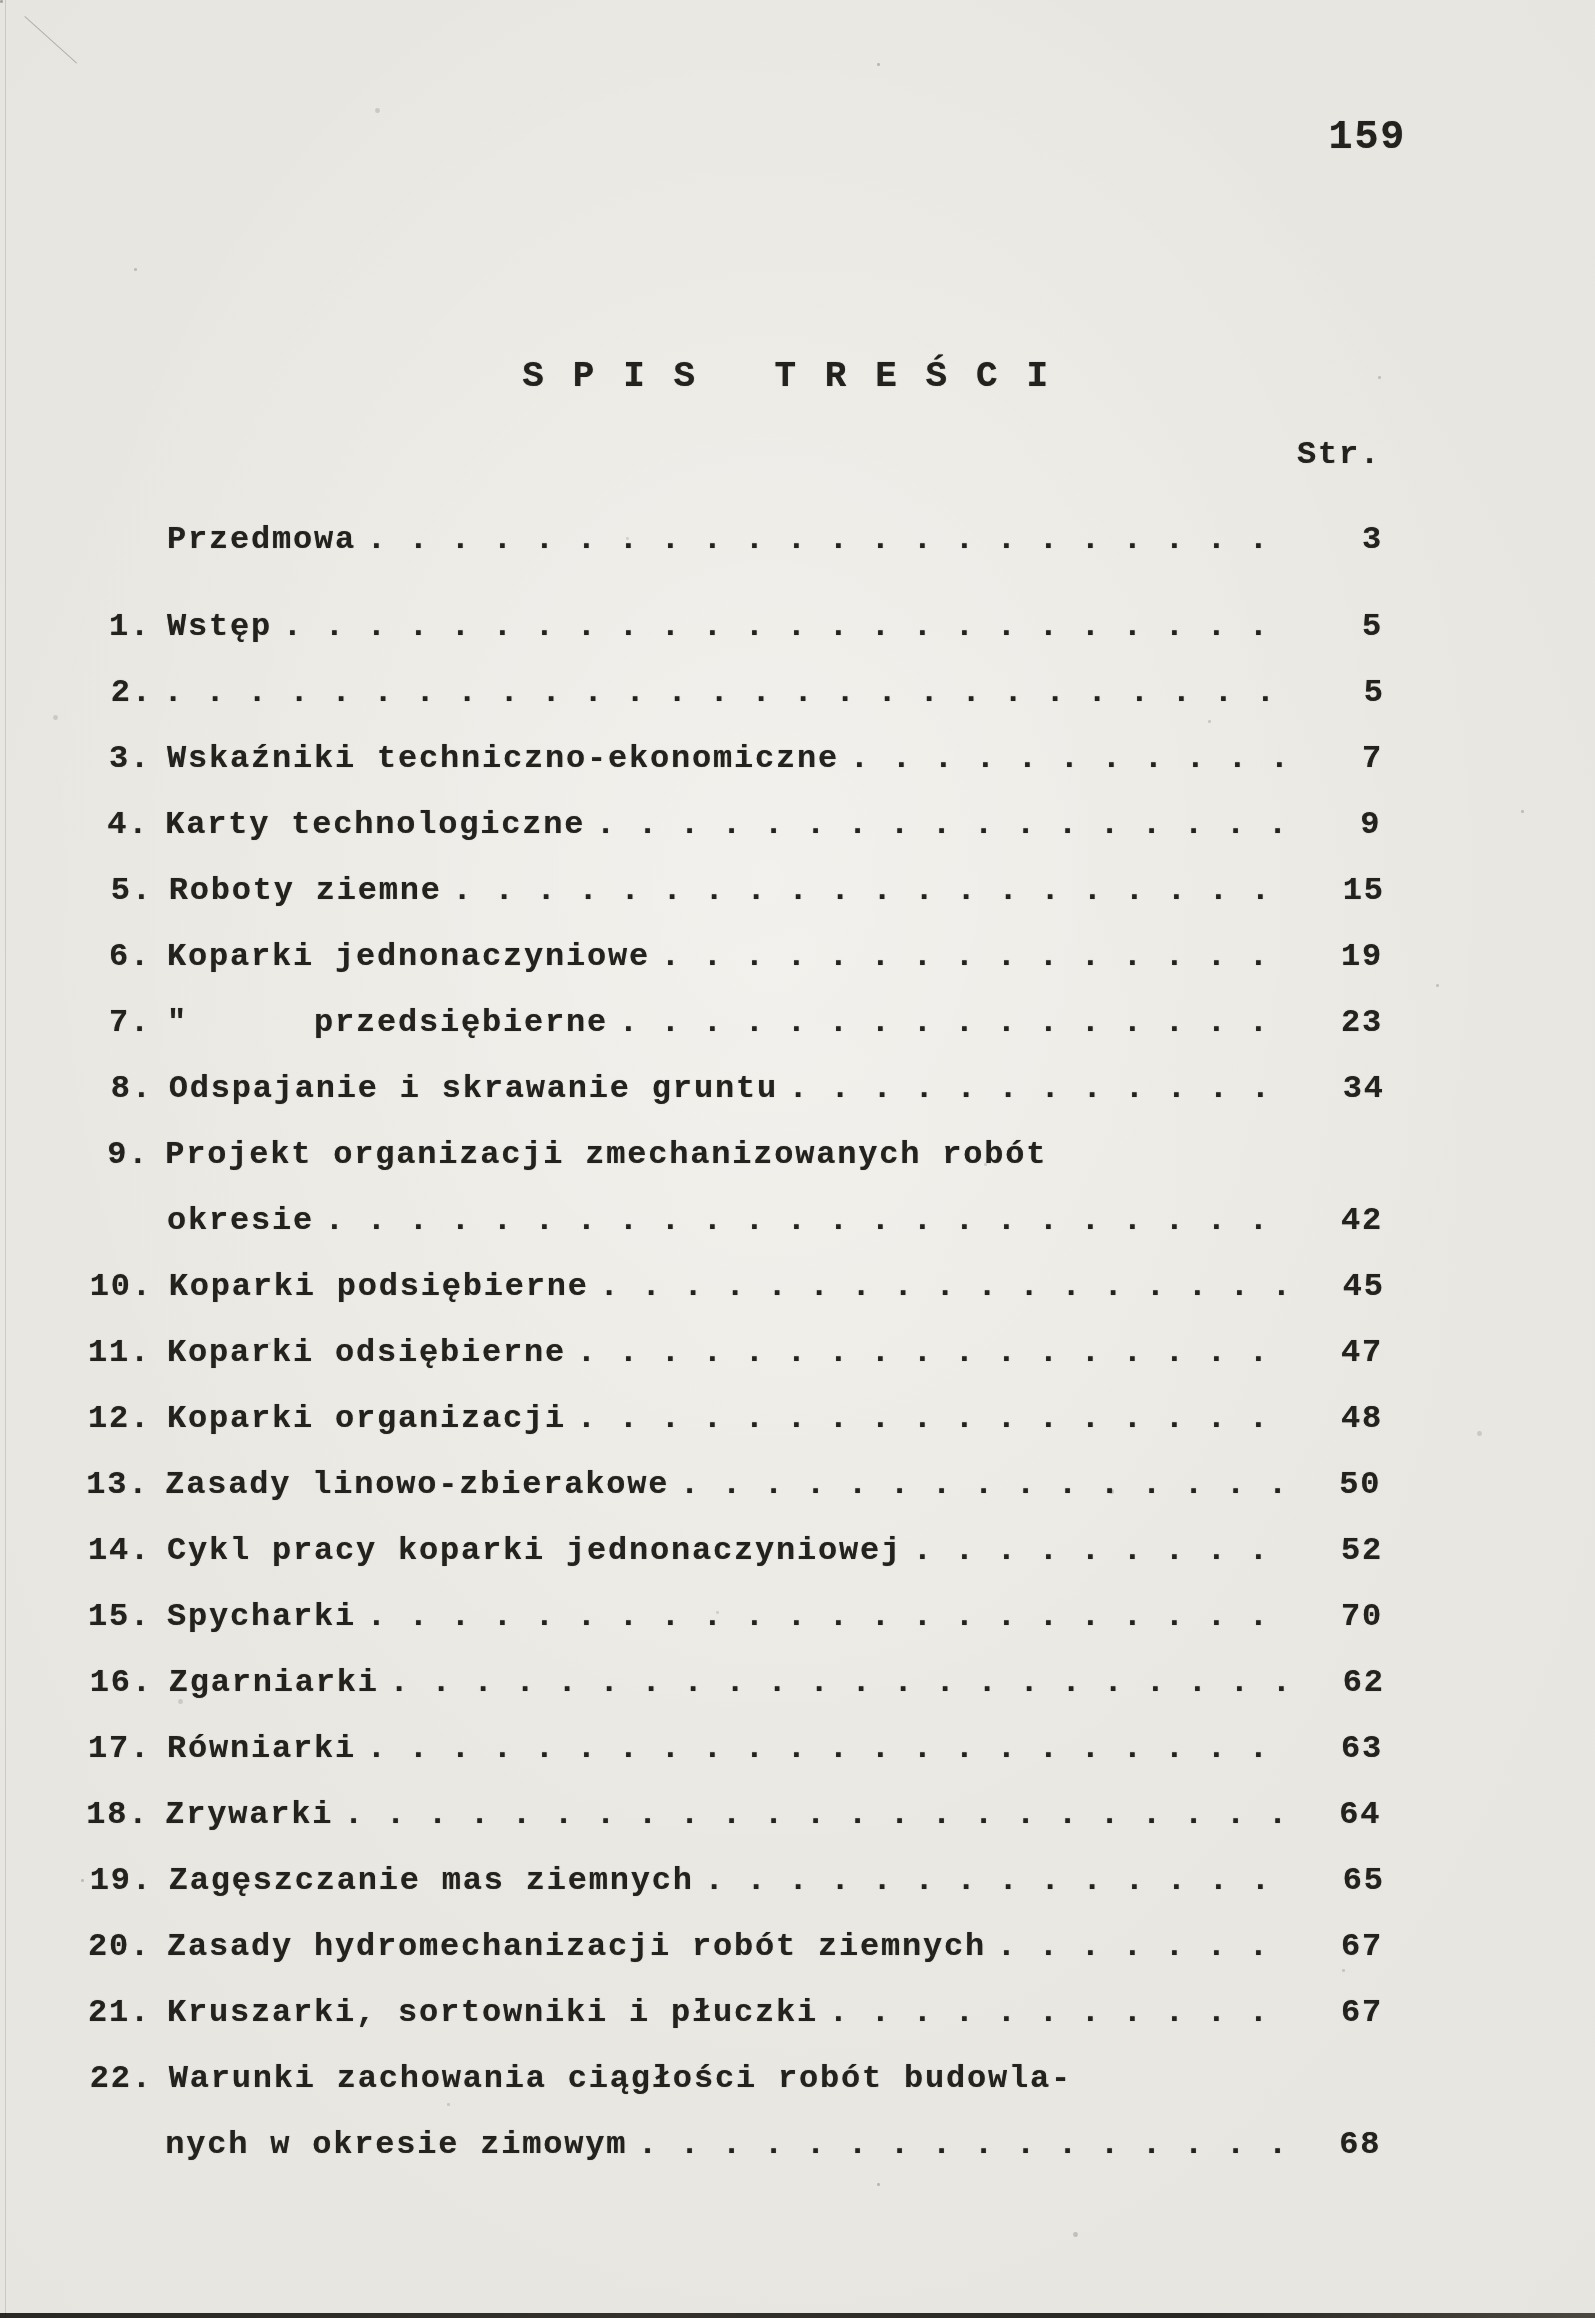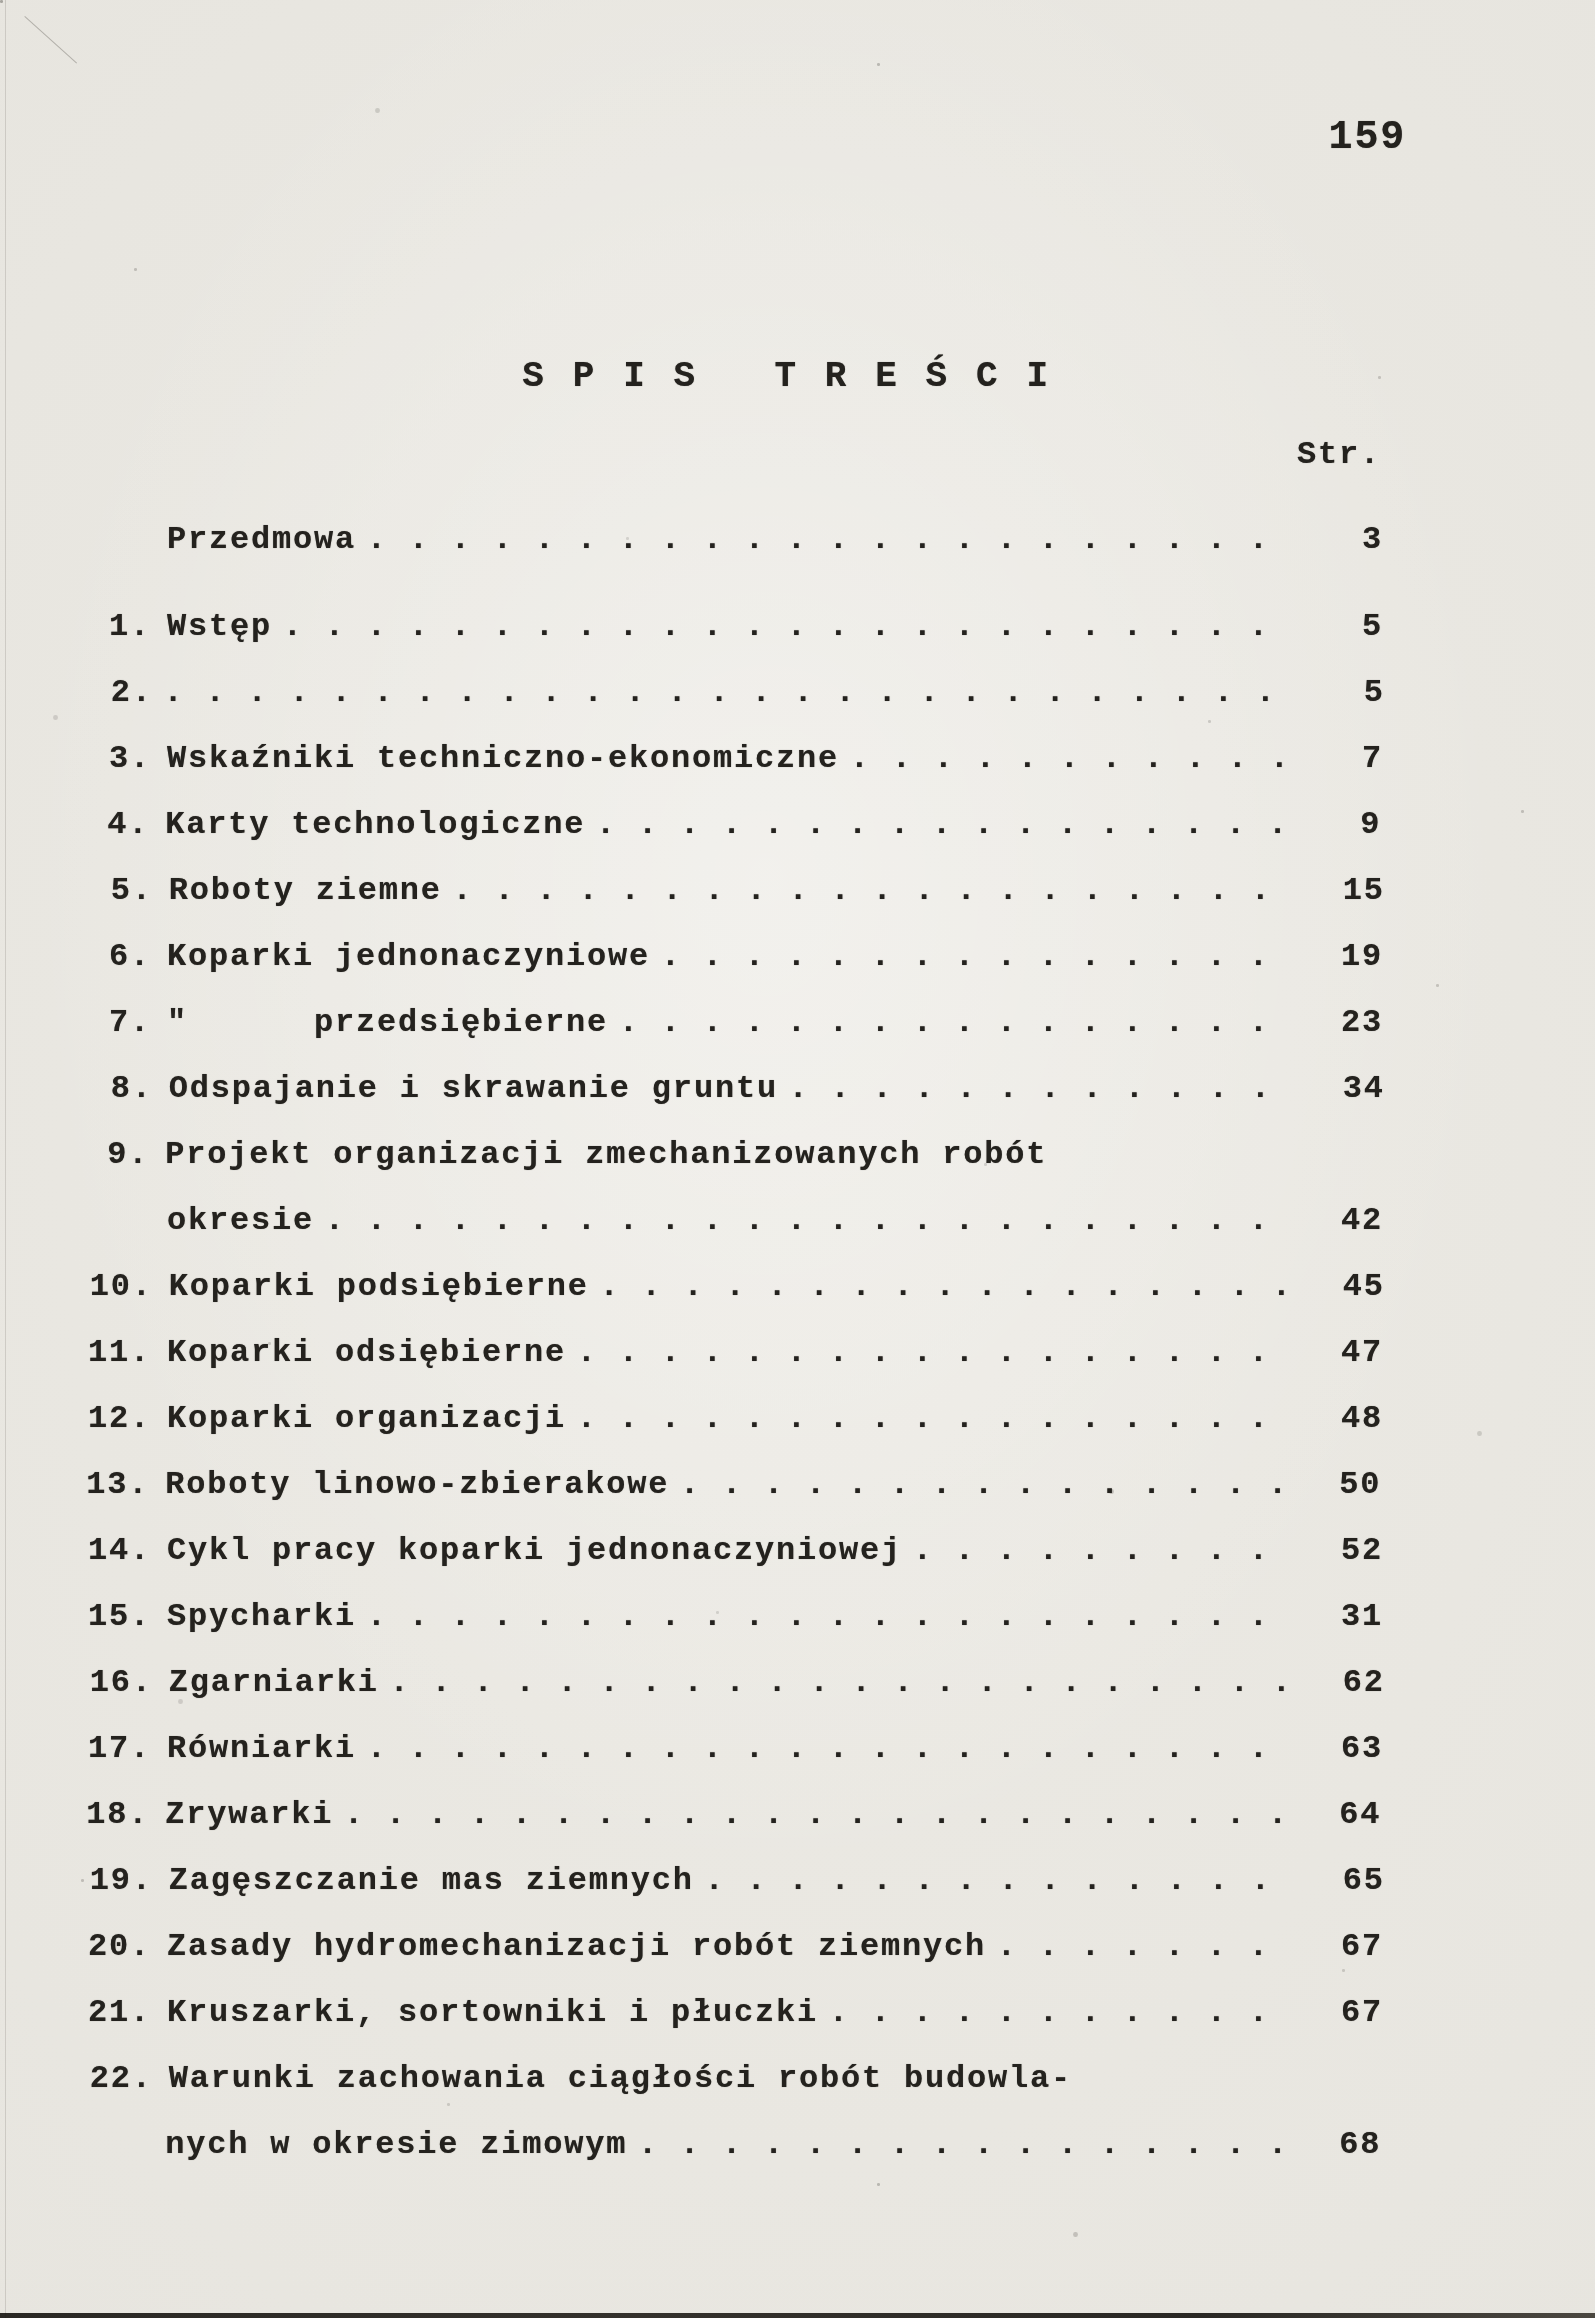--- a/index.html
+++ b/index.html
@@ -191,37 +191,37 @@
 
   <div class="row">
     <span class="num">12.</span>
     <span class="label">Koparki organizacji</span>
     <span class="leader">. . . . . . . . . . . . . . . . . . . . . . . . . . . . . . . . . . . . . . . . . . . . . .</span>
     <span class="pg">48</span>
   </div>
 
   <div class="row">
     <span class="num">13.</span>
-    <span class="label">Roboty linowo-zbierakowe</span>
+    <span class="label">Zasady linowo-zbierakowe</span>
     <span class="leader">. . . . . . . . . . . . . . . . . . . . . . . . . . . . . . . . . . . . . . . . . . . . . .</span>
     <span class="pg">50</span>
   </div>
 
   <div class="row">
     <span class="num">14.</span>
     <span class="label">Cykl pracy koparki jednonaczyniowej</span>
     <span class="leader">. . . . . . . . . . . . . . . . . . . . . . . . . . . . . . . . . . . . . . . . . . . . . .</span>
     <span class="pg">52</span>
   </div>
 
   <div class="row">
     <span class="num">15.</span>
     <span class="label">Spycharki</span>
     <span class="leader">. . . . . . . . . . . . . . . . . . . . . . . . . . . . . . . . . . . . . . . . . . . . . .</span>
-    <span class="pg">31</span>
+    <span class="pg">70</span>
   </div>
 
   <div class="row">
     <span class="num">16.</span>
     <span class="label">Zgarniarki</span>
     <span class="leader">. . . . . . . . . . . . . . . . . . . . . . . . . . . . . . . . . . . . . . . . . . . . . .</span>
     <span class="pg">62</span>
   </div>
 
   <div class="row">

